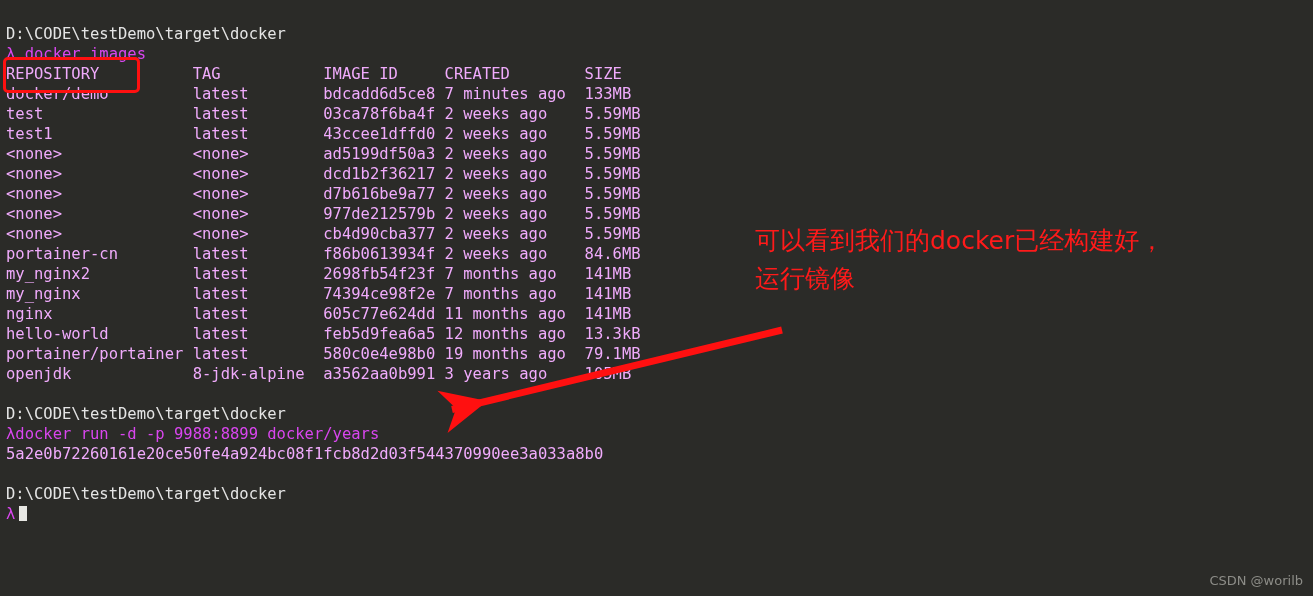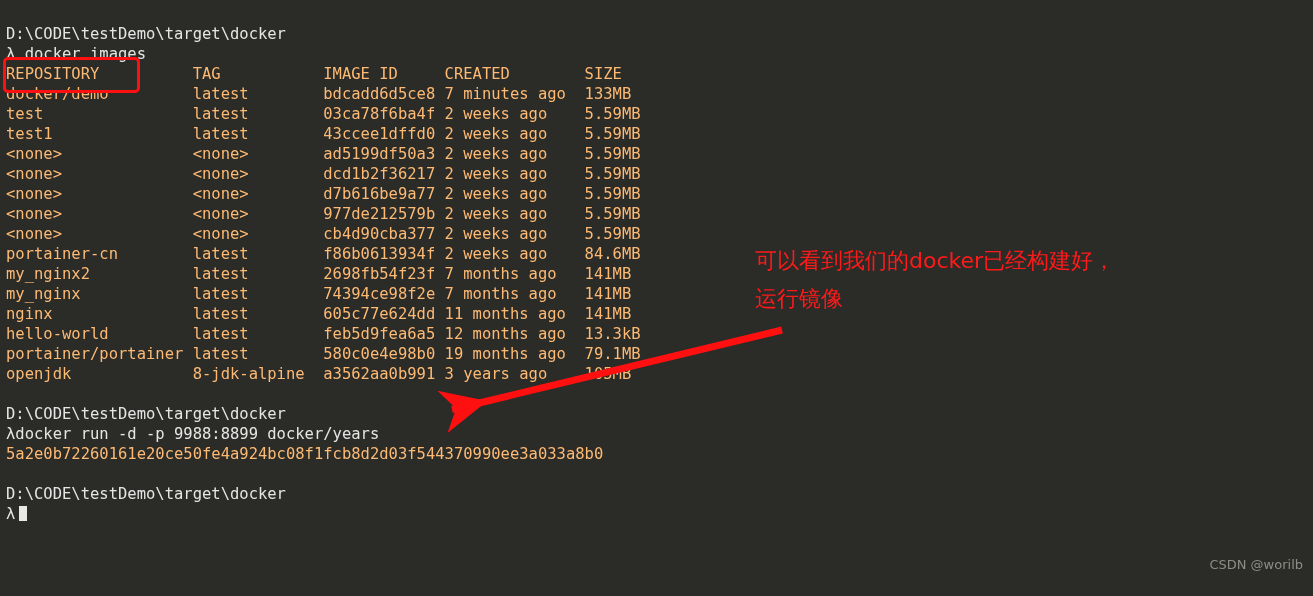--- a/index.html
+++ b/index.html
@@ -24,22 +24,22 @@
     padding: 8px 0 0 6px;
     font-family: "DejaVu Sans Mono", monospace;
     font-size: 15.5px;
     line-height: 20px;
     white-space: pre;
     color: #d6d6d0;
     letter-spacing: 0px;
     z-index: 2;
   }
   .path { color: #e5e5e5; }
-  .cmd { color: #e5e5e5; }
-  .out { color: #fdba74; }
+  .cmd { color: #d946ef; }
+  .out { color: #f0abfc; }
   .cursor {
     display: inline-block;
     width: 8px;
     height: 15px;
     background: #e8e8e4;
     vertical-align: -2px;
     margin-left: 4px;
   }
 
   
@@ -47,39 +47,38 @@
     position: absolute;
     border: 3px solid #ff1010;
     border-radius: 5px;
     box-sizing: border-box;
     z-index: 5;
   }
   .annot-note {
     position: absolute;
     color: #ff1a1a;
     font-family: "DejaVu Sans", sans-serif;
-    font-size: 22px;
+    font-size: 25px;
     line-height: 38px;
     white-space: pre;
     z-index: 5;
-    margin-top: 20px;
   }
   .annot-arrow {
     position: absolute;
     left: 0;
     top: 0;
     width: 1313px;
     height: 596px;
     z-index: 6;
     pointer-events: none;
   }
   .watermark {
     position: absolute;
     right: 10px;
-    bottom: 24px;
+    bottom: 8px;
     color: #8d8d88;
     font-family: "DejaVu Sans", sans-serif;
     font-size: 13px;
     z-index: 7;
   }
 </style>
 </head>
 <body>
 
 <div id="terminal">

